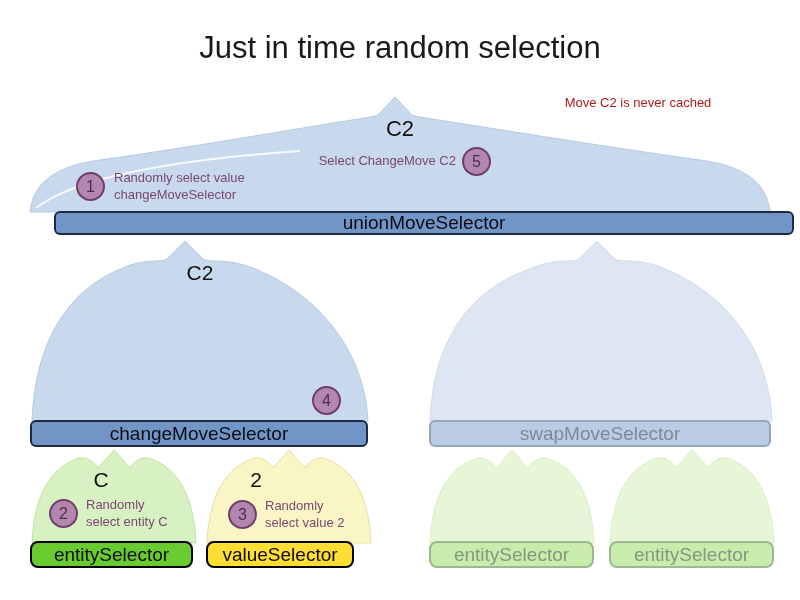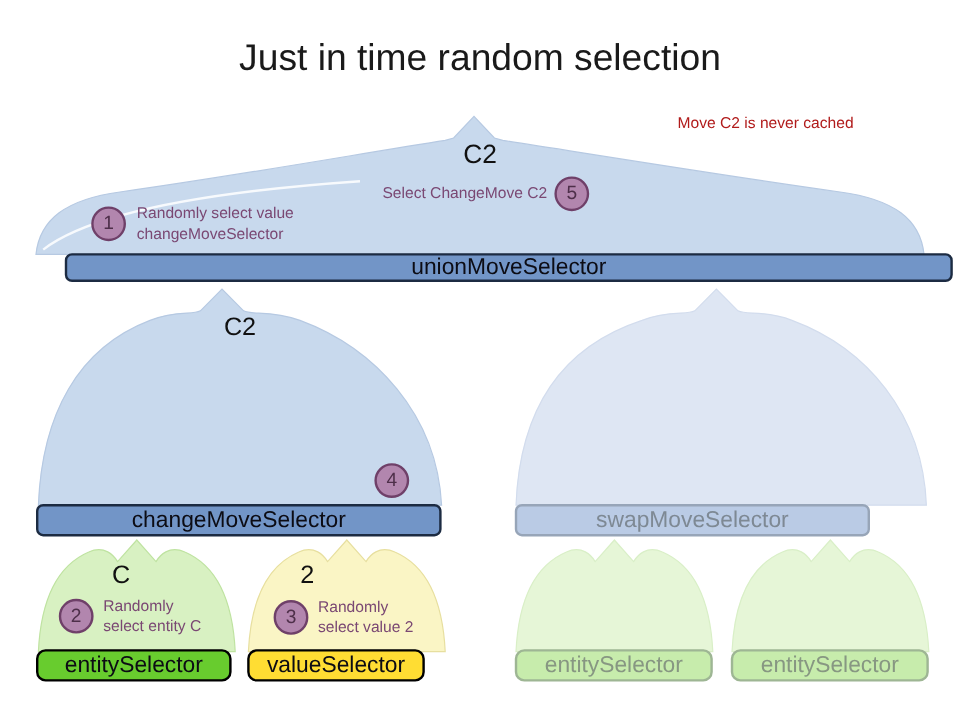--- a/index.html
+++ b/index.html
@@ -81,21 +81,21 @@
   <div class="abs step-circle" style="left:76px;top:172px;">1</div>
   <div class="abs step-text" style="left:114px;top:170px;width:170px;">Randomly select value
 changeMoveSelector</div>
 
   <div class="abs bar bar-blue" style="left:30px;top:211px;width:740px;height:24px;margin-left:24px;">unionMoveSelector</div>
 
   <div class="abs move-label" style="left:168px;top:261px;width:64px;">C2</div>
   <div class="abs step-circle" style="left:312px;top:386px;">4</div>
 
   <div class="abs bar bar-blue" style="left:30px;top:420px;width:338px;height:27px;">changeMoveSelector</div>
-  <div class="abs bar bar-blue-faded" style="left:429px;top:420px;width:296px;height:27px;">swapMoveSelector</div>
+  <div class="abs bar bar-blue-faded" style="left:429px;top:420px;width:342px;height:27px;">swapMoveSelector</div>
 
   <div class="abs move-label" style="left:71px;top:468px;width:60px;">C</div>
   <div class="abs step-circle" style="left:49px;top:499px;">2</div>
   <div class="abs step-text" style="left:86px;top:497px;width:110px;">Randomly
 select entity C</div>
 
   <div class="abs move-label" style="left:226px;top:468px;width:60px;">2</div>
   <div class="abs step-circle" style="left:228px;top:500px;">3</div>
   <div class="abs step-text" style="left:265px;top:498px;width:110px;">Randomly
 select value 2</div>

